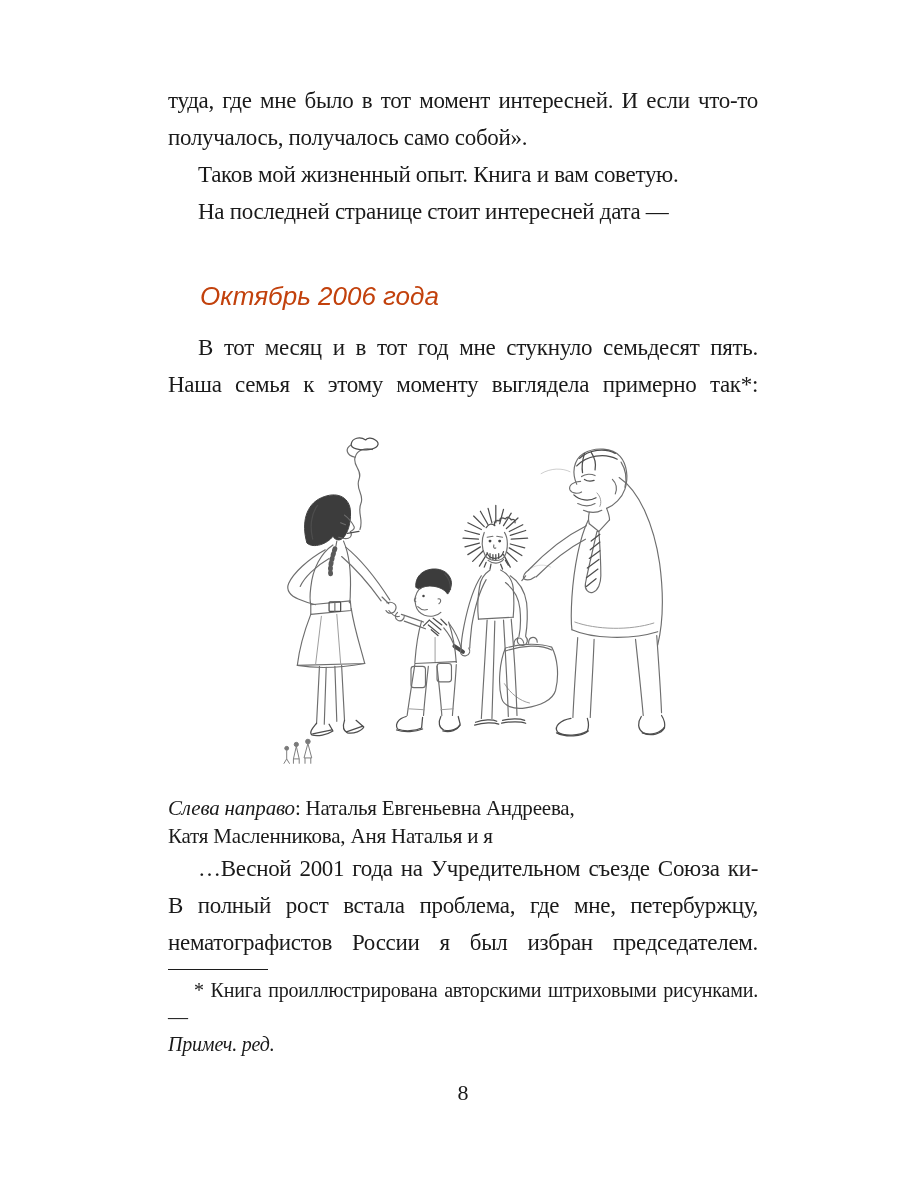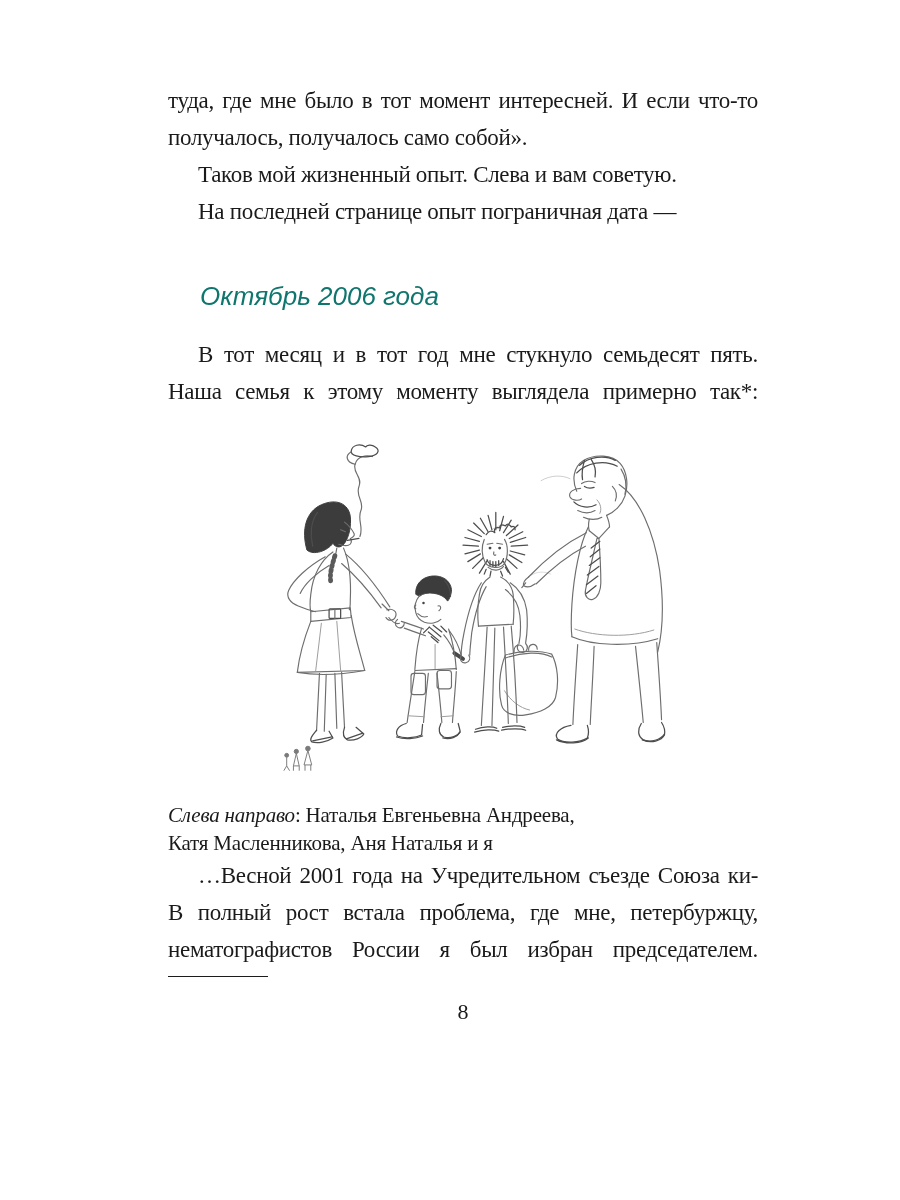--- a/index.html
+++ b/index.html
@@ -8,23 +8,23 @@
     font-family:"Liberation Serif", serif;color:#1a1a1a;overflow:hidden;
   }
   .textcol{position:absolute;left:168px;top:0;width:590px;}
   .bodytext{font-size:23px;line-height:37px;letter-spacing:-0.3px;}
   .line{text-align:justify;text-align-last:justify;}
   .line.end{text-align:right;text-align-last:left;}
   .indent{text-indent:30px;}
   .para-top{margin-top:82px;}
   .heading{
     margin-top:48px;font-family:"Liberation Sans", sans-serif;font-style:italic;
-    font-size:26px;line-height:37px;text-indent:32px;letter-spacing:0;color:#0f766e;
+    font-size:26px;line-height:37px;text-indent:32px;letter-spacing:0;color:#c2410c;
   }
-  .para-birthday{margin-top:21px;}
+  .para-birthday{margin-top:14px;}
   .figure{margin:19px 0 0 84px;width:424px;height:350px;}
   .figure svg{display:block;width:424px;height:350px;}
   .sk{fill:none;stroke:#6e6e6e;stroke-width:1.2;stroke-linecap:round;stroke-linejoin:round;}
   .skd{fill:none;stroke:#4d4d4d;stroke-width:1.3;stroke-linecap:round;stroke-linejoin:round;}
   .skl{fill:none;stroke:#9a9a9a;stroke-width:1;stroke-linecap:round;}
   .caption{margin-top:22px;font-size:21px;line-height:28px;letter-spacing:-0.2px;}
   .caption .ital{font-style:italic;}
   .para-congress{}
   .fnrule{margin-top:8px;width:100px;height:0;border-top:1.6px solid #1c1c1c;}
   .footnote{margin-top:7px;font-size:20px;line-height:27px;letter-spacing:-0.2px;}
@@ -36,23 +36,23 @@
 <body>
 
 <div class="page">
   <div class="textcol">
 
     <div class="bodytext para-top">
       <div class="line">туда, где мне было в тот момент интересней. И если что-то</div>
       <div class="line end">получалось, получалось само собой».</div>
     </div>
 
-    <div class="bodytext line end indent">Таков мой жизненный опыт. Слева и вам советую.</div>
-
-    <div class="bodytext line end indent">На последней странице опыт пограничная дата —</div>
+    <div class="bodytext line end indent">Таков мой жизненный опыт. Книга и вам советую.</div>
+
+    <div class="bodytext line end indent">На последней странице стоит интересней дата —</div>
 
     <div class="heading">Октябрь 2006 года</div>
 
     <div class="bodytext para-birthday">
       <div class="line indent">В тот месяц и в тот год мне стукнуло семьдесят пять.</div>
       <div class="line">Наша семья к этому моменту выглядела примерно так*:</div>
     </div>
 
     <div class="figure">
       <svg viewBox="0 0 440 360" xmlns="http://www.w3.org/2000/svg">
@@ -268,17 +268,21 @@
     </div>
 
     <div class="bodytext para-congress">
       <div class="line indent">…Весной 2001 года на Учредительном съезде Союза ки-</div>
       <div class="line">В полный рост встала проблема, где мне, петербуржцу,</div>
       <div class="line">нематографистов России я был избран председателем.</div>
     </div>
 
     <div class="fnrule"></div>
 
+    <div class="footnote">
+      <div class="fline1">* Книга проиллюстрирована авторскими штриховыми рисунками. —</div>
+      <div class="fattr">Примеч. ред.</div>
+    </div>
 
     <div class="pagenum">8</div>
 
   </div>
 </div>
 
 </body></html>

